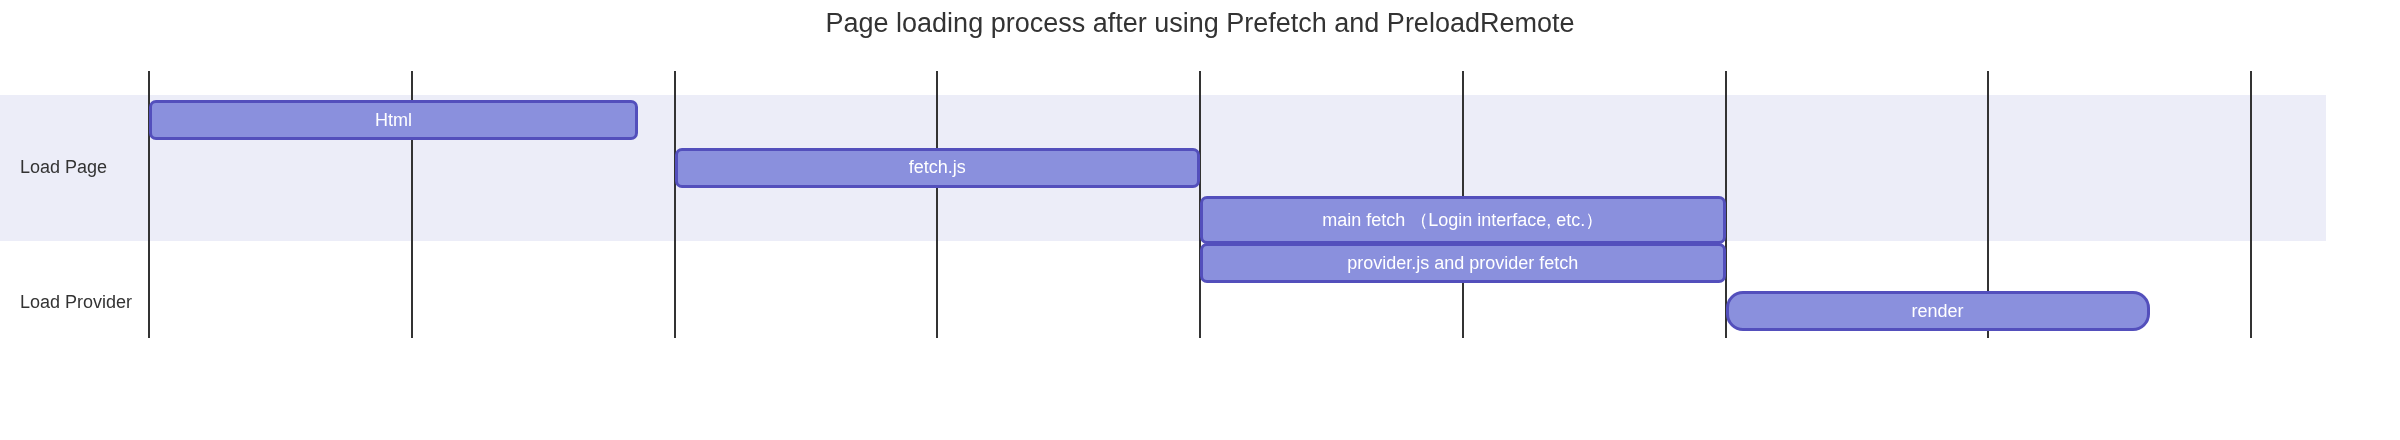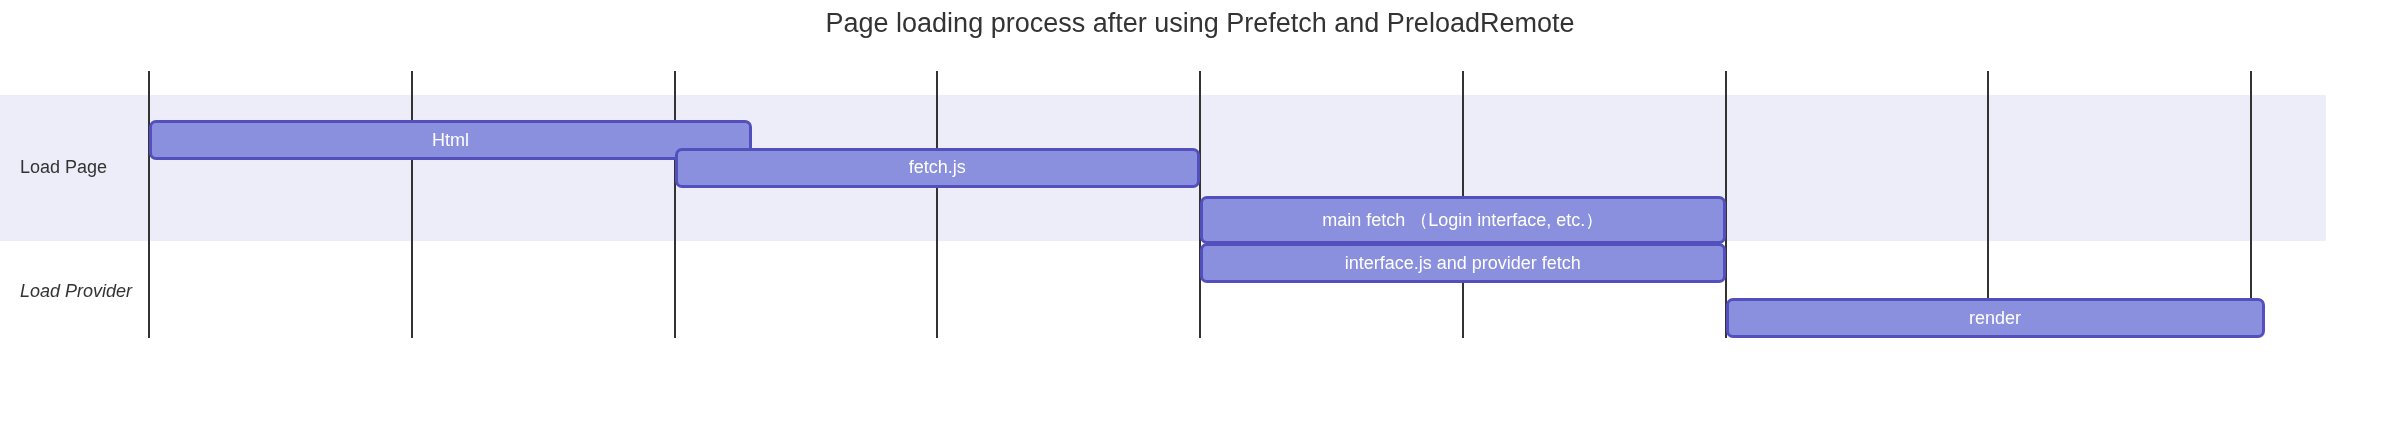--- a/index.html
+++ b/index.html
@@ -67,32 +67,32 @@
       <div class="grid-line" style="left: 673.5px; top: 71px; height: 267px;"></div>
       <div class="grid-line" style="left: 936.25px; top: 71px; height: 267px;"></div>
       <div class="grid-line" style="left: 1199px; top: 71px; height: 267px;"></div>
       <div class="grid-line" style="left: 1461.75px; top: 71px; height: 267px;"></div>
       <div class="grid-line" style="left: 1724.5px; top: 71px; height: 267px;"></div>
       <div class="grid-line" style="left: 1987.25px; top: 71px; height: 267px;"></div>
       <div class="grid-line" style="left: 2250px; top: 71px; height: 267px;"></div>
     </div>
   <div id="section-labels">
       <div class="section-label" style="top: 157px;">Load Page</div>
-      <div class="section-label" style="top: 281px; font-style: italic;">Load Provider</div>
+      <div class="section-label" style="top: 292px;">Load Provider</div>
     </div>
   <div id="bars">
-      <div class="task-bar" style="left: 149px; width: 603px; top: 100px; height: 40px; margin-top: 20px;">
+      <div class="task-bar" style="left: 149px; width: 489px; top: 100px; height: 40px;">
         <span class="task-bar-label">Html</span>
       </div>
       <div class="task-bar" style="left: 674.5px; width: 525.5px; top: 147.75px; height: 40px;">
         <span class="task-bar-label">fetch.js</span>
       </div>
       <div class="task-bar" style="left: 1200px; width: 525.5px; top: 195.5px; height: 48px;">
         <span class="task-bar-label">main fetch （Login interface, etc.）</span>
       </div>
       <div class="task-bar" style="left: 1200px; width: 525.5px; top: 243.25px; height: 40px;">
-        <span class="task-bar-label">interface.js and provider fetch</span>
+        <span class="task-bar-label">provider.js and provider fetch</span>
       </div>
-      <div class="task-bar" style="left: 1725.5px; width: 539px; top: 298px; height: 40px;">
+      <div class="task-bar" style="left: 1725.5px; width: 424px; top: 291px; height: 40px; border-radius: 17px;">
         <span class="task-bar-label">render</span>
       </div>
     </div>
 </div>
 
 </body></html>

